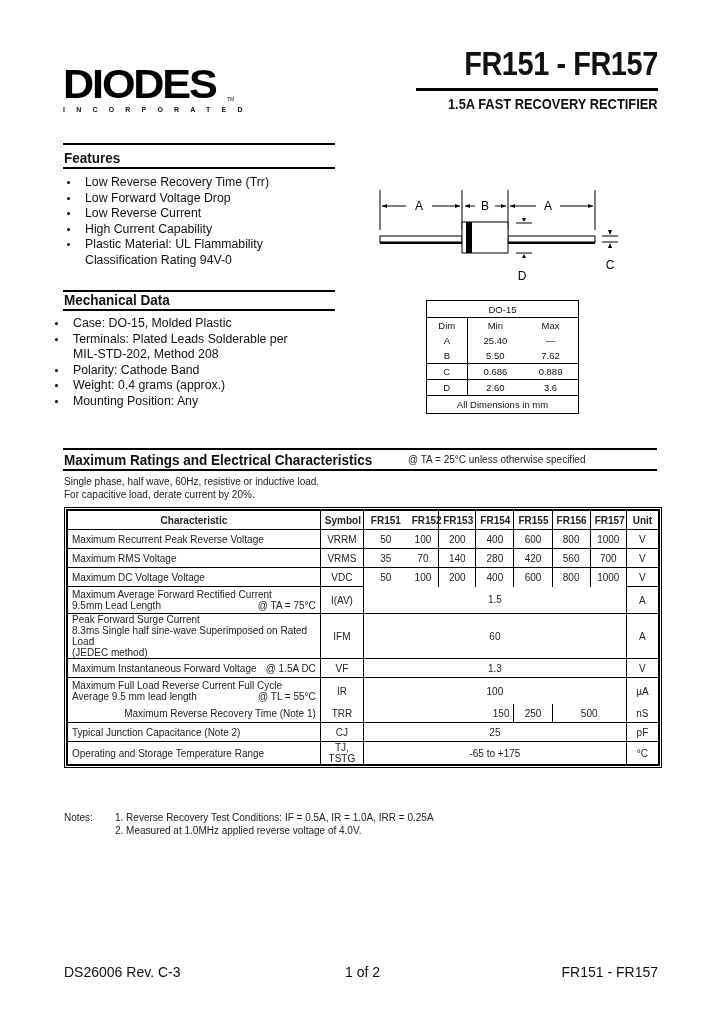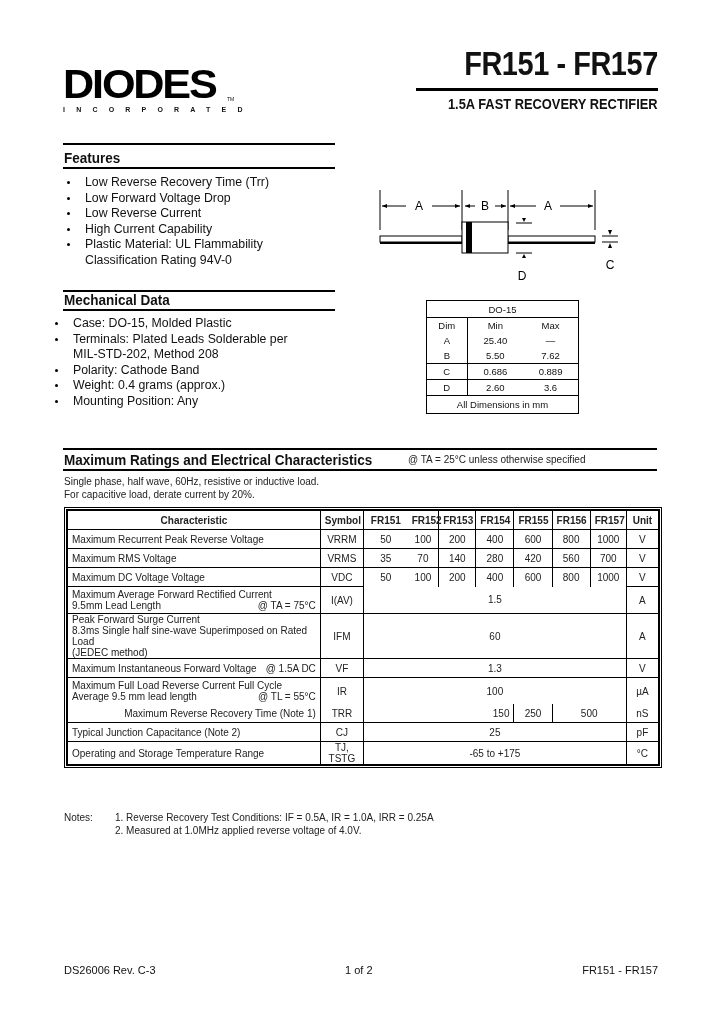--- a/index.html
+++ b/index.html
@@ -28,21 +28,21 @@
   .mt { left:64px; top:507px; width:592px; border:3px double #000; }
   .mt table { border-collapse:collapse; width:100%; table-layout:fixed; font-size:10px; color:#222; }
   .mt td, .mt th { border:1px solid #000; padding:0 4px; vertical-align:middle; }
   .mt th { font-weight:bold; height:18px; text-align:center; }
   .mt td { height:18px; }
   .mt td.c { text-align:center; }
   .mt td.ch { text-align:left; line-height:11px; }
   .mt .nb { border-left:none; }
   .mt .nbr { border-right:none; }
   .ch-flex { display:flex; justify-content:space-between; align-items:flex-end; }
-  .footer { top:964px; font-size:11px; }
+  .footer { top:964px; font-size:14px; }
 </style>
 </head>
 <body>
 
 <div class="abs logo">
   <div class="logo-main">DIODES</div>
   <div class="logo-sub">INCORPORATED</div>
   <span class="tm">TM</span>
 </div>
 <div class="abs part-title">FR151 - FR157</div>

